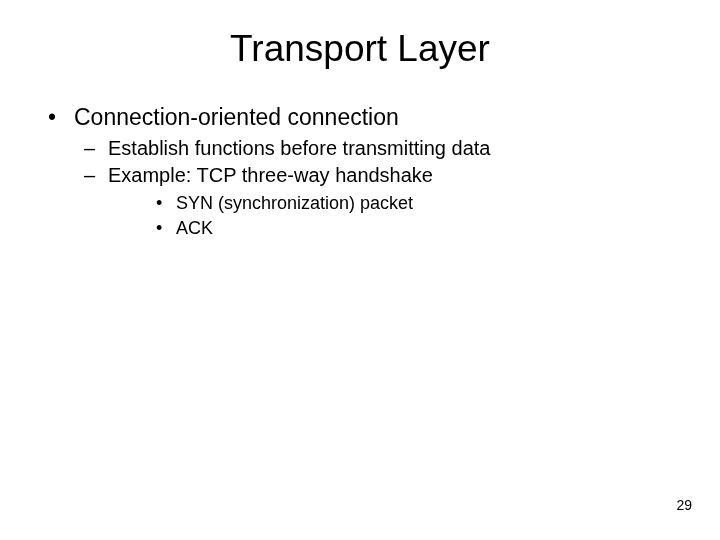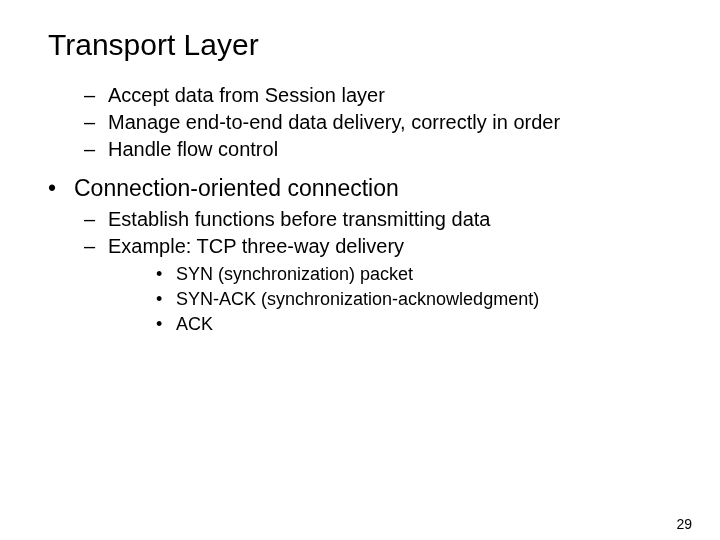--- a/index.html
+++ b/index.html
@@ -10,23 +10,24 @@
     color: #000000;
     position: relative;
   }
   .slide {
     width: 720px;
     height: 540px;
     position: relative;
     padding: 28px 48px 0 48px;
   }
   .title {
-    font-size: 30px;
+    text-align: center;
+    font-size: 37px;
     font-weight: 400;
-    margin-bottom: 20px;
+    margin-bottom: 32px;
   }
   ul { list-style: none; }
   .lvl1 > li {
     font-size: 23px;
     line-height: 1.35;
     margin-bottom: 2px;
   }
   .lvl1 > li > .row::before {
     content: "•";
     display: inline-block;
@@ -58,58 +59,44 @@
   }
   .lvl3 > li > .row::before {
     content: "•";
     display: inline-block;
     width: 20px;
   }
   .row { display: block; }
   .page-num {
     position: absolute;
     right: 28px;
-    bottom: 8px;
+    bottom: 27px;
     font-size: 14px;
   }
 </style>
 </head>
 <body>
 
 <div class="slide">
   <h1 class="title">Transport Layer</h1>
 
   <ul class="lvl1">
     <li>
-      <ul class="lvl2">
-        <li>
-            <span class="row">Accept data from Session layer</span>
-          </li>
-        <li>
-            <span class="row">Manage end-to-end data delivery, correctly in order</span>
-          </li>
-        <li>
-            <span class="row">Handle flow control</span>
-          </li>
-      </ul>
     </li>
     <li>
       <span class="row">Connection-oriented connection</span>
       <ul class="lvl2">
         <li>
             <span class="row">Establish functions before transmitting data</span>
           </li>
         <li>
-          <span class="row">Example: TCP three-way delivery</span>
+          <span class="row">Example: TCP three-way handshake</span>
           <ul class="lvl3">
             <li>
                 <span class="row">SYN (synchronization) packet</span>
-              </li>
-            <li>
-                <span class="row">SYN-ACK (synchronization-acknowledgment)</span>
               </li>
             <li>
                 <span class="row">ACK</span>
               </li>
           </ul>
         </li>
       </ul>
     </li>
   </ul>
 

